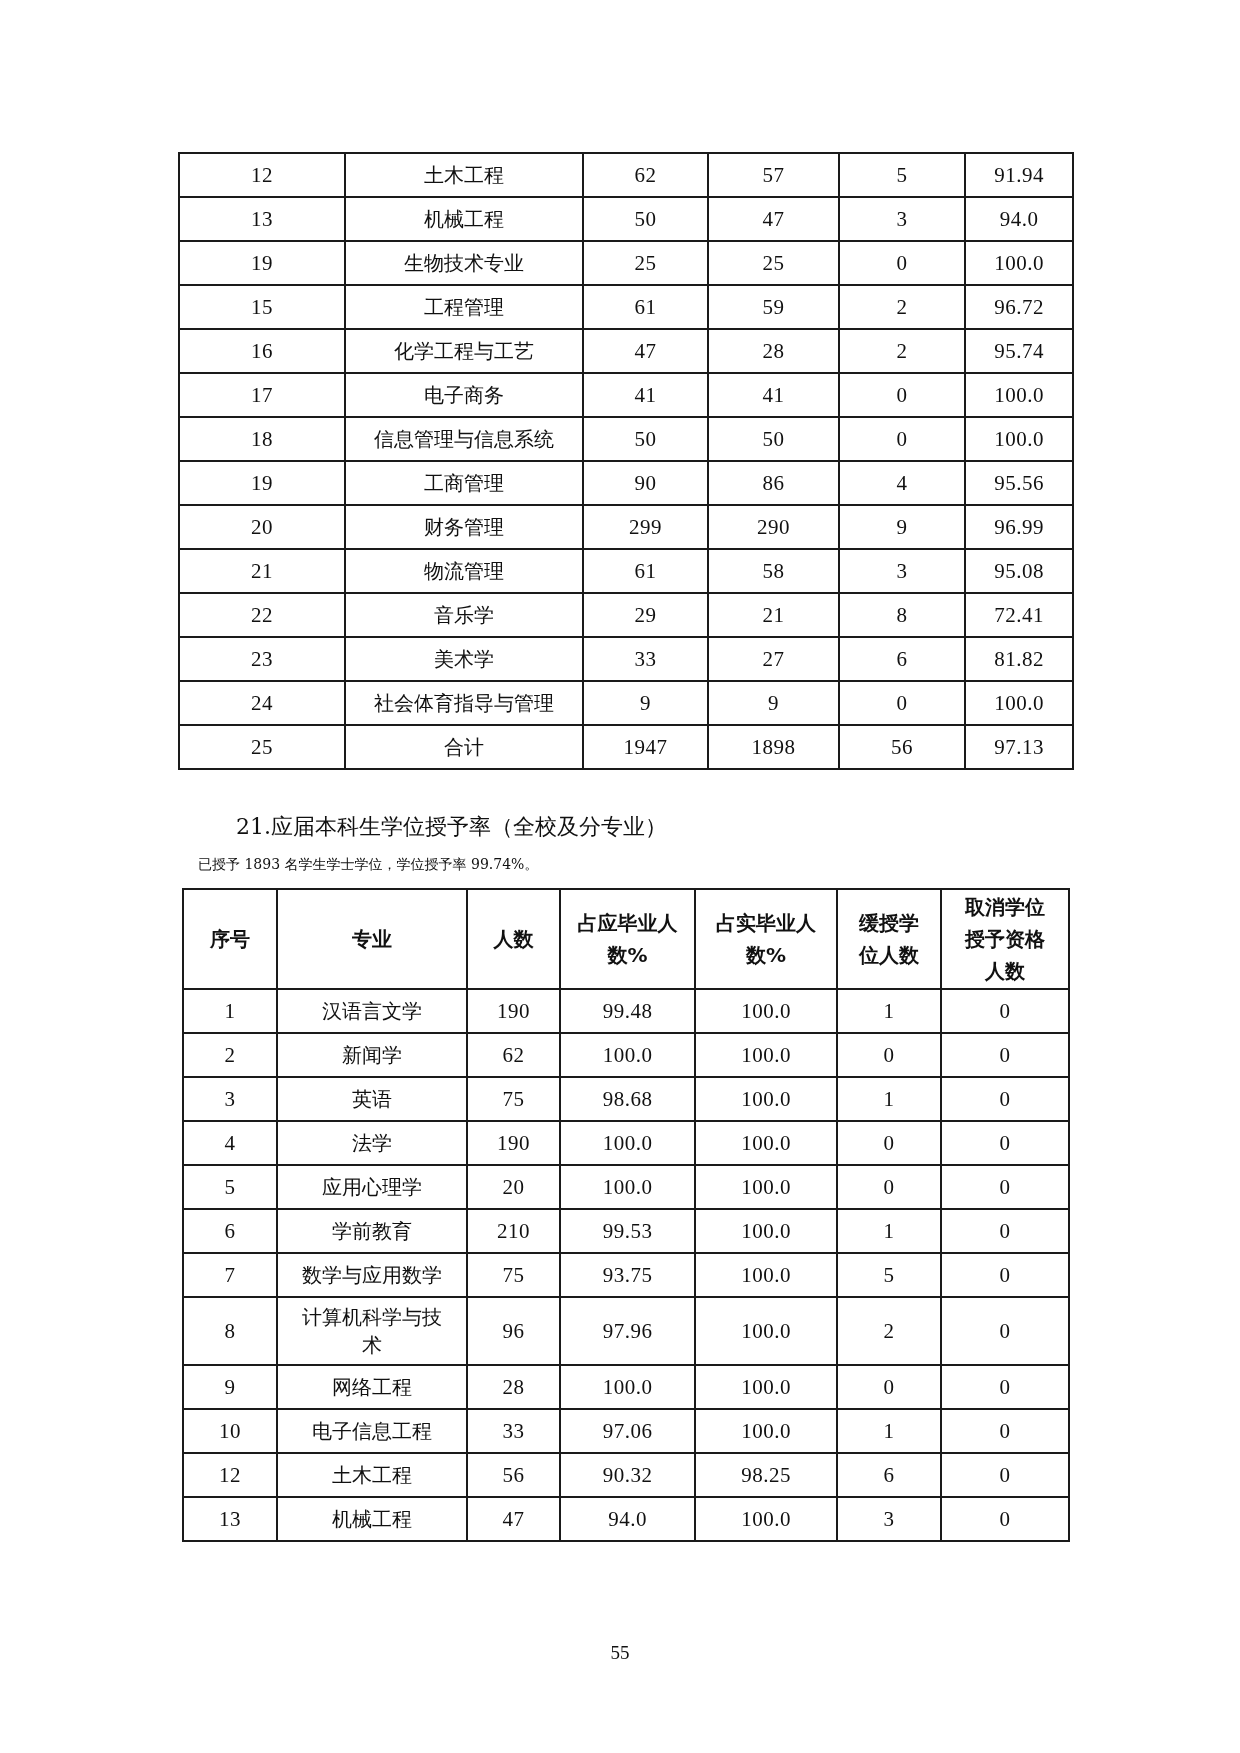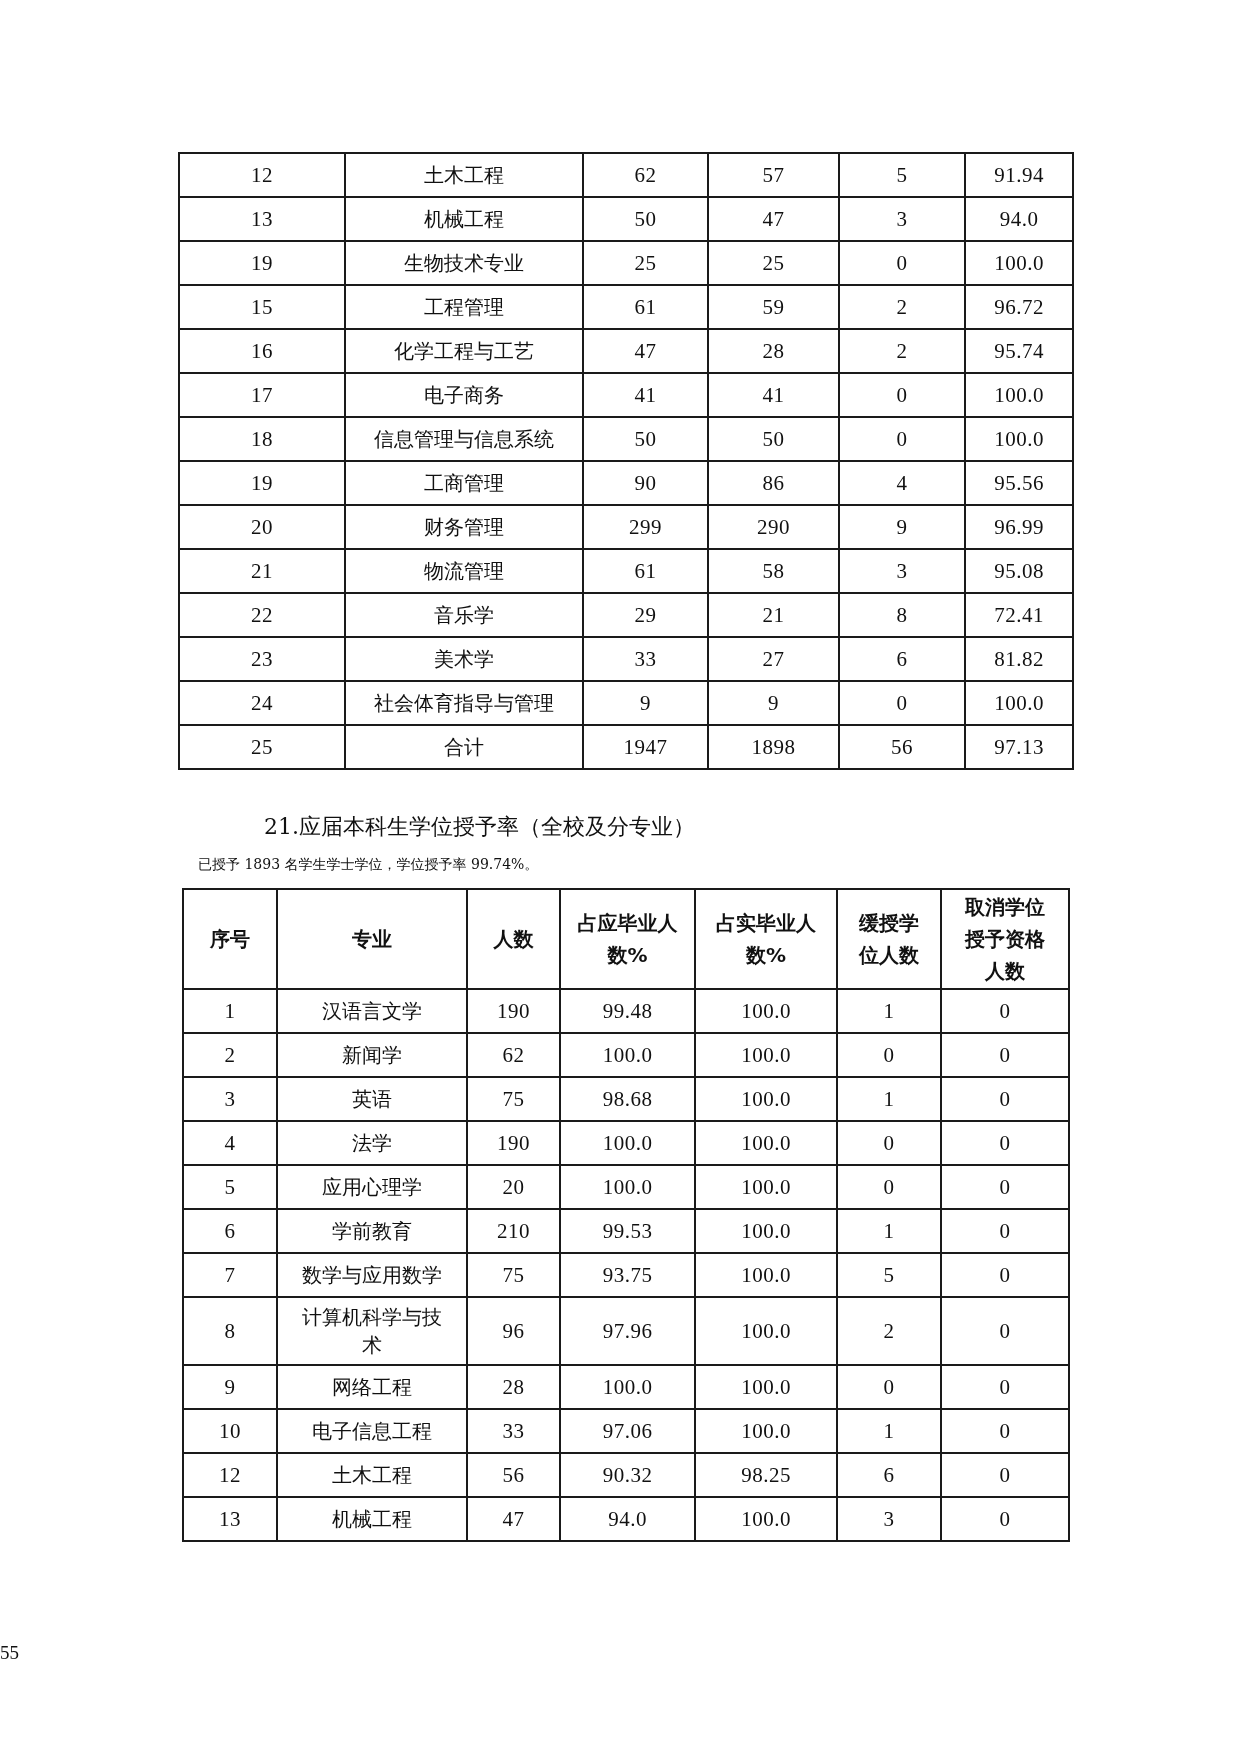--- a/index.html
+++ b/index.html
@@ -9,23 +9,23 @@
   td, th { border:2px solid #1a1a1a; text-align:center; vertical-align:middle; padding:0;
            font-weight:normal; font-size:20px; line-height:28px; }
   #t1 { left:178px; top:152px; width:894px; }
   #t1 td { height:42px; }
   #t2 { left:182px; top:888px; width:886px; }
   #t2 th { height:98px; font-weight:bold; font-size:20px; line-height:32px;
            font-family:"DejaVu Sans","Liberation Sans",sans-serif; }
   #t2 td { height:42px; }
   #t2 tr.tall td { height:66px; }
   .num { font-family:"Liberation Serif","DejaVu Serif",serif; font-size:21px; letter-spacing:0.5px; }
-  .heading { position:absolute; left:236px; top:812px; font-size:22px;margin-left:28px; }
+  .heading { position:absolute; left:236px; top:812px; font-size:22px; }
   .summary { position:absolute; left:198px; top:856px; font-size:14px; }
-  .pagenum { position:absolute; left:0; width:1240px; top:1642px; text-align:left;
+  .pagenum { position:absolute; left:0; width:1240px; top:1642px; text-align:center;
              font-family:"Liberation Serif",serif; font-size:19px; }
 </style>
 </head>
 <body>
 
 <table id="t1">
   <colgroup>
     <col style="width:166px">
       <col style="width:238px">
       <col style="width:125px">

